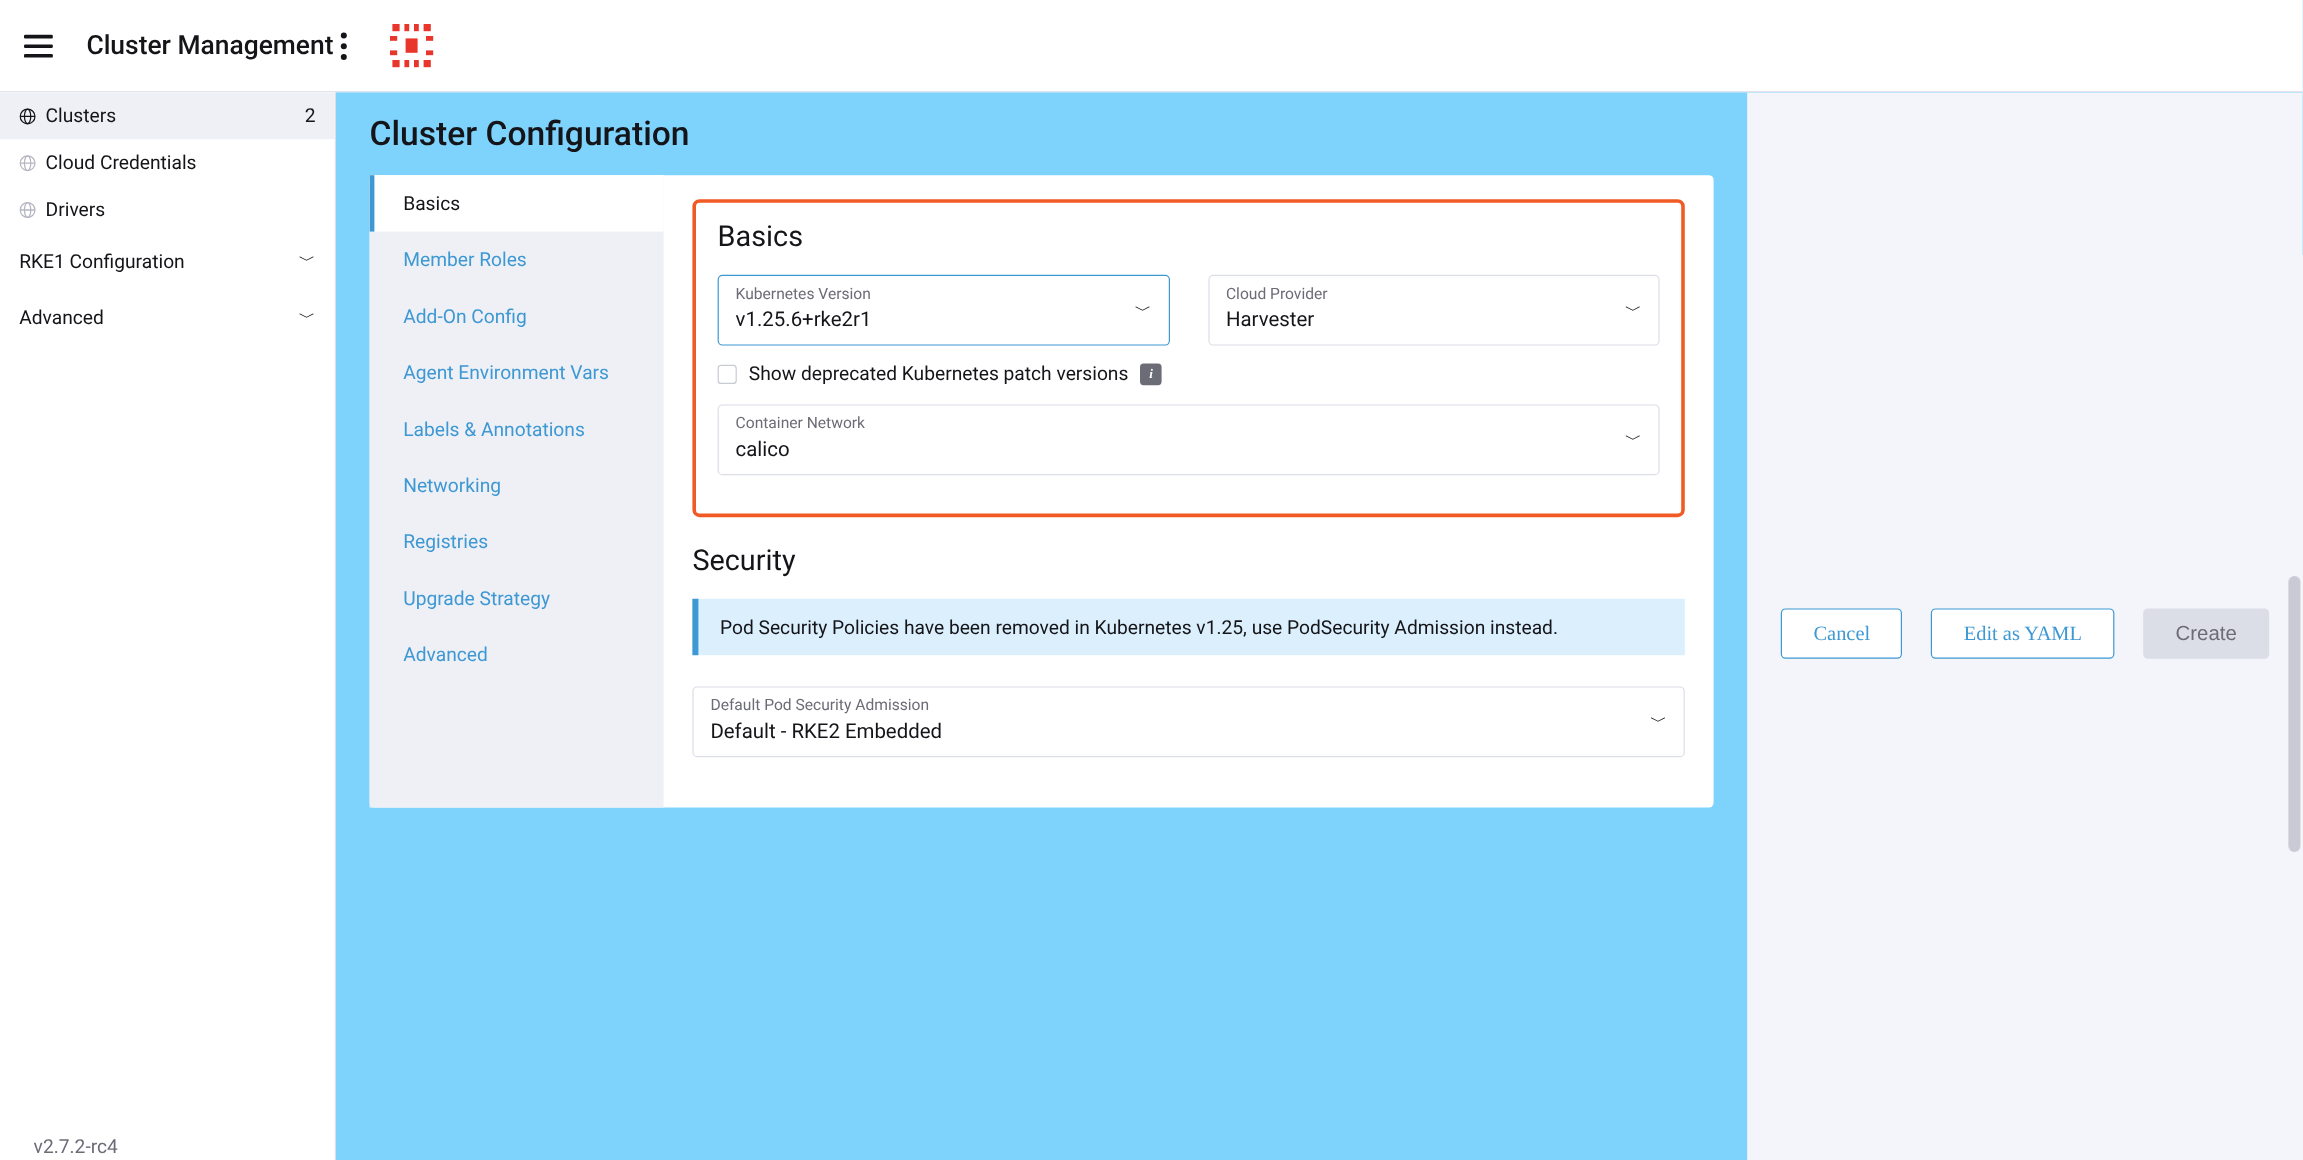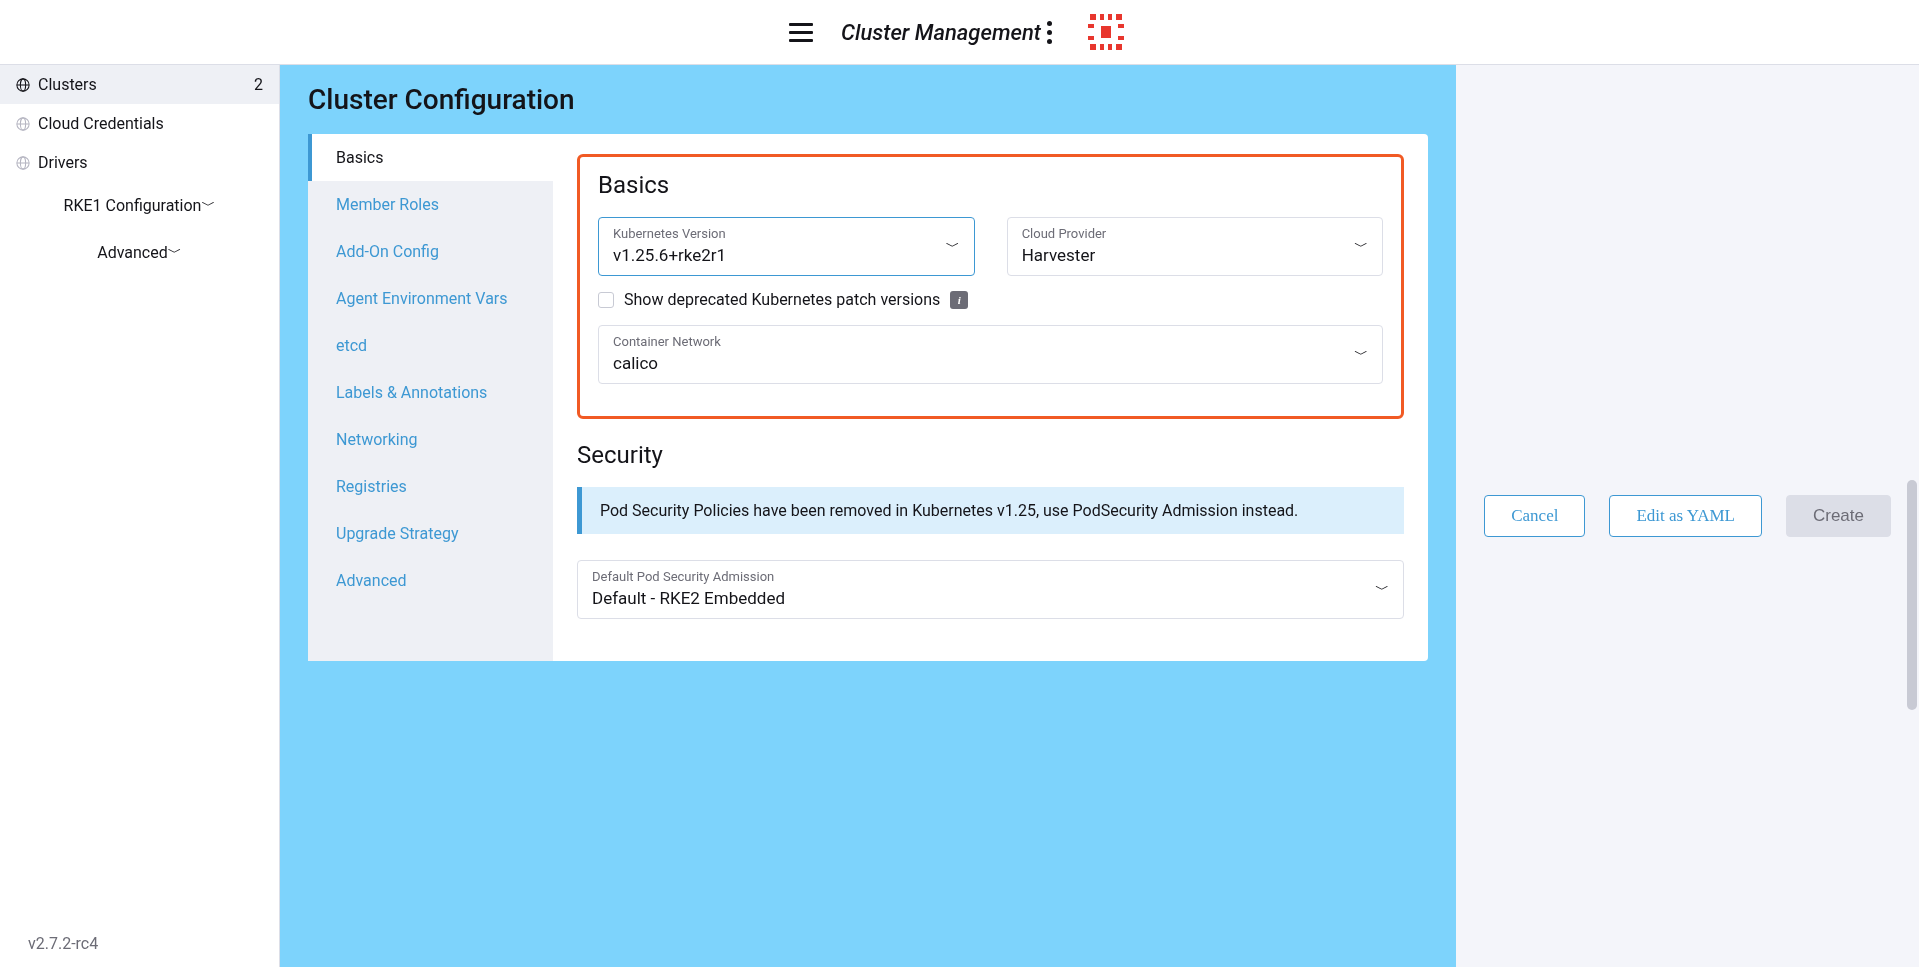--- a/index.html
+++ b/index.html
@@ -1,38 +1,38 @@
 <!DOCTYPE html>
 <html><head>
 <meta charset="utf-8">
 <style>
 * { box-sizing: border-box; margin: 0; padding: 0; }
 body { font-family: -apple-system, BlinkMacSystemFont, "Segoe UI", Roboto, "Helvetica Neue", Arial, sans-serif; font-size: 14px; color: #141419; background: #fff; width: 1919px; height: 967px; overflow: hidden; }
 
 
-.header { display: flex; align-items: center; justify-content: center; height: 65px; border-bottom: 1px solid #dcdee7; padding: 0 24px 0 20px; font-style: italic; }
+.header { display: flex; align-items: center; justify-content: flex-start; height: 77px; border-bottom: 1px solid #dcdee7; padding: 0 24px 0 20px; }
 .header-left { display: flex; align-items: center; gap: 28px; }
 .hamburger { display: flex; flex-direction: column; gap: 5px; cursor: pointer; }
 .hamburger span { display: block; width: 24px; height: 3px; background: #141419; border-radius: 1px; }
 .header-title { font-size: 22px; font-weight: 500; color: #141419; }
 .header-right { display: flex; align-items: center; gap: 28px; }
 .kebab { display: flex; flex-direction: column; gap: 4px; cursor: pointer; padding: 6px; }
 .kebab span { width: 5px; height: 5px; background: #141419; border-radius: 50%; }
 .logo { width: 40px; height: 40px; }
 
 
 .body { display: flex; height: calc(100% - 65px); }
 
 
 .sidebar { width: 280px; border-right: 1px solid #dcdee7; display: flex; flex-direction: column; background: #fff; }
 .sidebar-item { display: flex; align-items: center; padding: 10px 16px; font-size: 16px; color: #141419; cursor: pointer; gap: 8px; }
 .sidebar-item.active { background: #eef0f5; font-weight: 400; }
 .sidebar-item .globe { width: 14px; height: 14px; flex-shrink: 0; }
 .sidebar-item .count { margin-left: auto; color: #141419; font-size: 16px; }
-.sidebar-group { display: flex; align-items: center; justify-content: center; padding: 14px 16px; font-size: 16px; color: #141419; cursor: pointer; }
+.sidebar-group { display: flex; align-items: center; justify-content: space-between; padding: 14px 16px; font-size: 16px; color: #141419; cursor: pointer; }
 .chev { font-size: 14px; color: #141419; }
 .sidebar-footer { margin-top: auto; padding: 14px 28px; color: #6c6c76; font-size: 16px; }
 
 
 .main { flex: 1; background: #7dd3fc; display: flex; flex-direction: row; overflow: hidden; }
 .main-inner { flex: 1; padding: 18px 28px 0 28px; overflow: auto; }
 .page-title { font-size: 28px; font-weight: 500; color: #141419; margin-bottom: 18px; }
 
 
 .config-panel { display: flex; background: #fff; border-radius: 4px; overflow: visible; }
@@ -147,21 +147,20 @@
   <div class="main">
     <div class="main-inner">
       <h1 class="page-title">Cluster Configuration</h1>
 
       <div class="config-panel">
         <div class="tabs">
           <div class="tab active">Basics</div>
           <div class="tab">Member Roles</div>
           <div class="tab">Add-On Config</div>
           <div class="tab">Agent Environment Vars</div>
-          <div class="tab">etcd</div>
           <div class="tab">Labels &amp; Annotations</div>
           <div class="tab">Networking</div>
           <div class="tab">Registries</div>
           <div class="tab">Upgrade Strategy</div>
           <div class="tab">Advanced</div>
         </div>
 
         <div class="content">
           <div class="highlight-box">
             <h2 class="section-title">Basics</h2>

